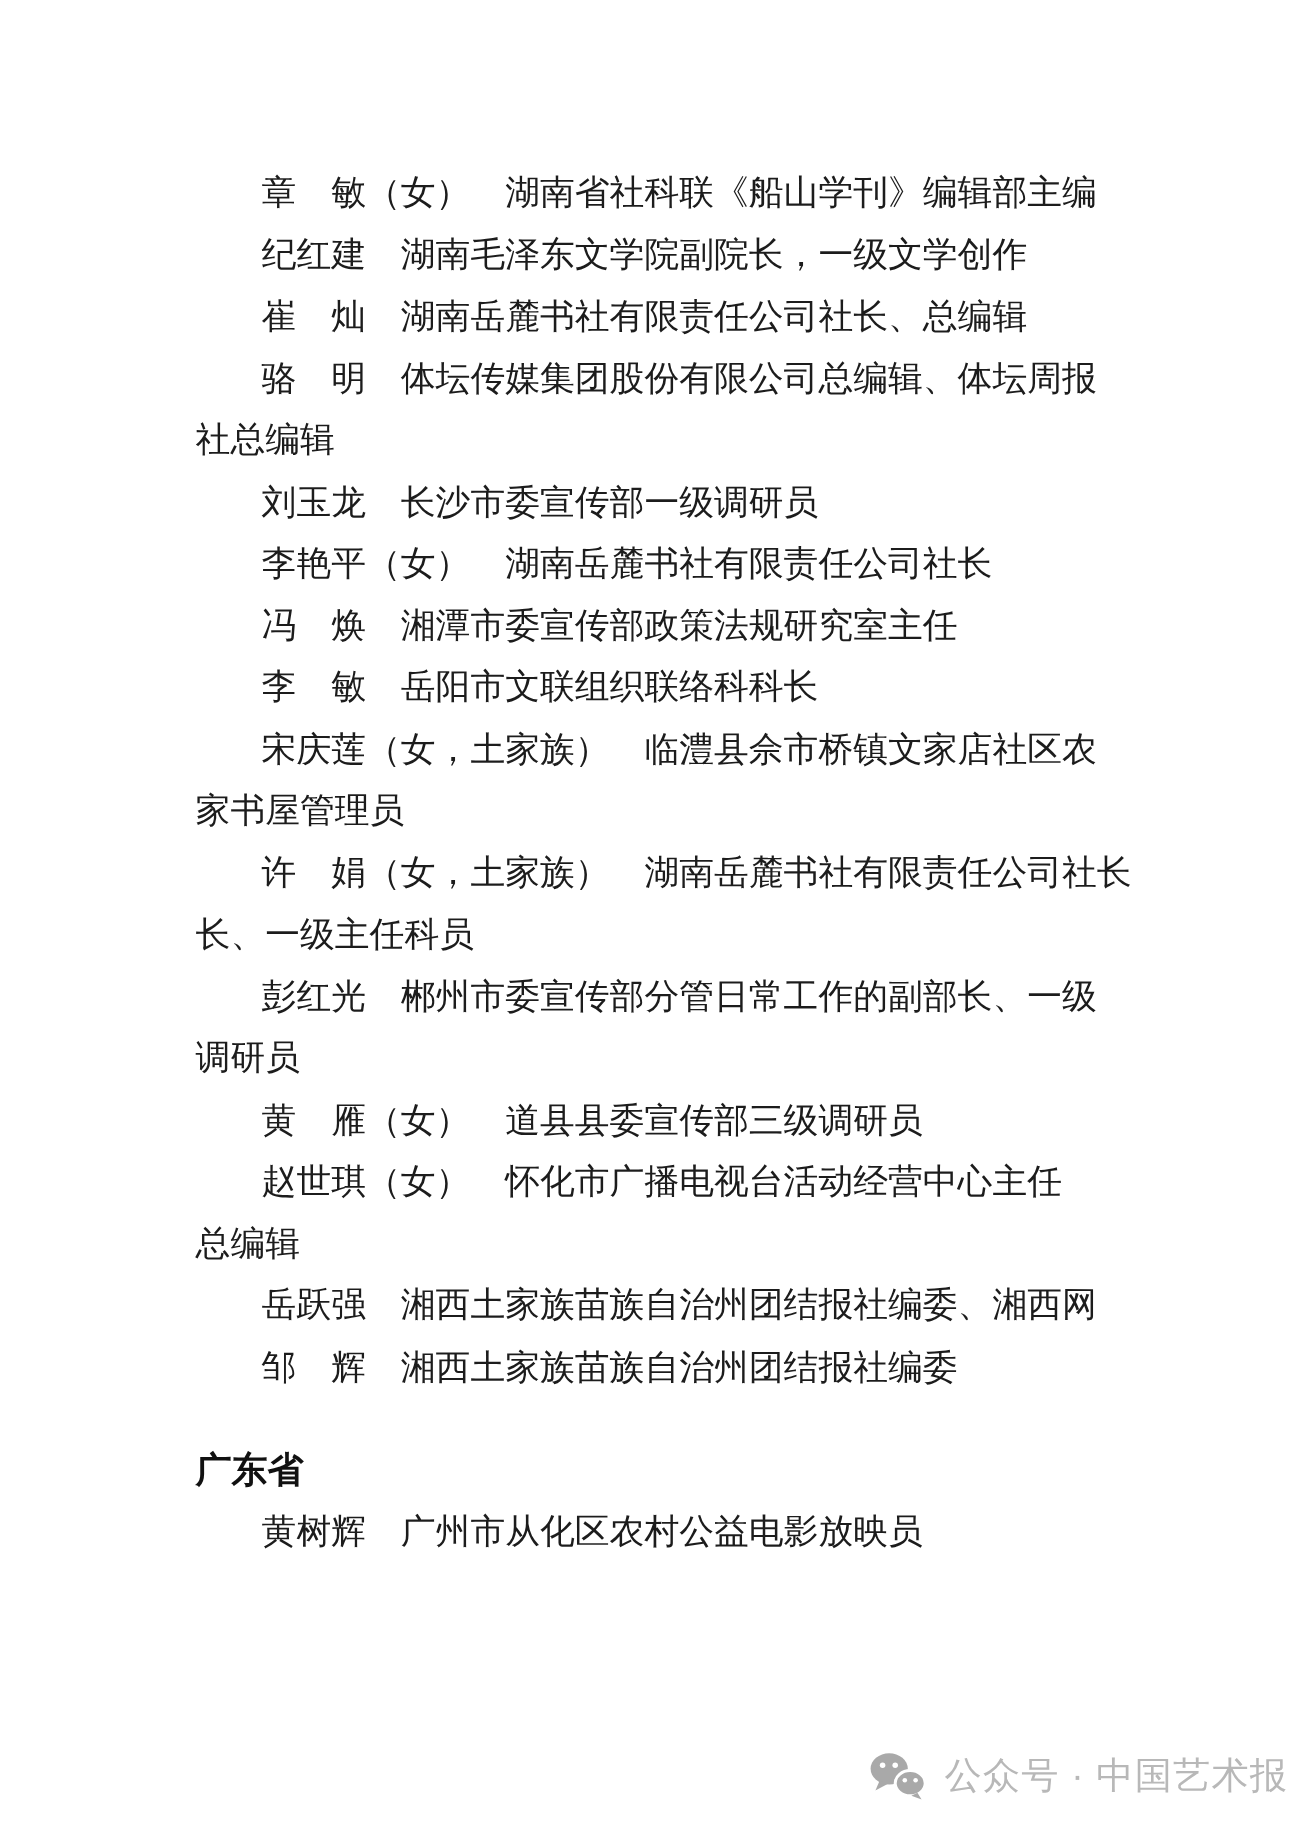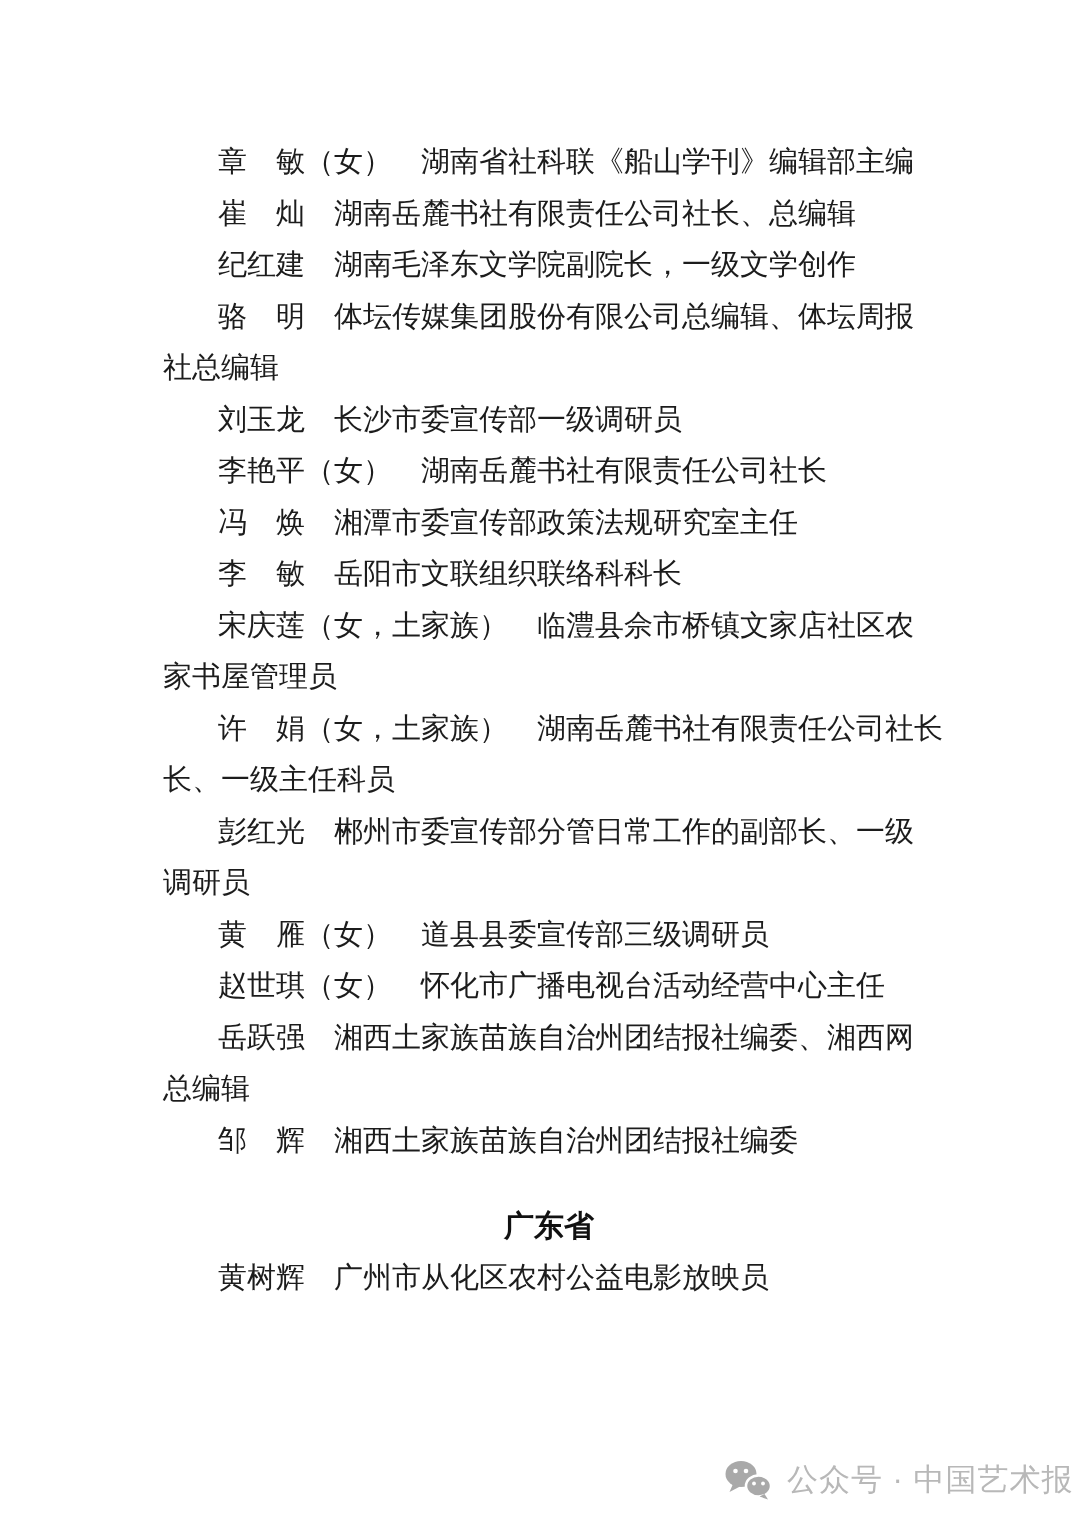--- a/index.html
+++ b/index.html
@@ -29,21 +29,21 @@
     white-space: pre;
     color: #1c1c1c;
   }
   .line.first {
     padding-left: 55px;
     font-family: Liberation Serif, serif;
   }
   .province-header {
     font-size: 30px;
     font-weight: bold;
-    text-align: center;
+    text-align: left;
     line-height: 51.5px;
     height: 51.5px;
     margin: 34px 0 0 0;
     color: #111;
   }
   .footer-page-number {
     position: absolute;
     top: 1392px;
     left: 0;
     width: 100%;
@@ -73,38 +73,38 @@
   }
 </style>
 </head>
 <body>
 
 <div class="page">
 
   <div class="content">
       <section>
         <div class="line first">章　敏（女）　湖南省社科联《船山学刊》编辑部主编</div>
+        <div class="line first">纪红建　湖南毛泽东文学院副院长，一级文学创作</div>
         <div class="line first">崔　灿　湖南岳麓书社有限责任公司社长、总编辑</div>
-        <div class="line first">纪红建　湖南毛泽东文学院副院长，一级文学创作</div>
         <div class="line first">骆　明　体坛传媒集团股份有限公司总编辑、体坛周报</div>
         <div class="line">社总编辑</div>
         <div class="line first">刘玉龙　长沙市委宣传部一级调研员</div>
         <div class="line first">李艳平（女）　湖南岳麓书社有限责任公司社长</div>
         <div class="line first">冯　焕　湘潭市委宣传部政策法规研究室主任</div>
         <div class="line first">李　敏　岳阳市文联组织联络科科长</div>
         <div class="line first">宋庆莲（女，土家族）　临澧县佘市桥镇文家店社区农</div>
         <div class="line">家书屋管理员</div>
         <div class="line first">许　娟（女，土家族）　湖南岳麓书社有限责任公司社长</div>
         <div class="line">长、一级主任科员</div>
         <div class="line first">彭红光　郴州市委宣传部分管日常工作的副部长、一级</div>
         <div class="line">调研员</div>
         <div class="line first">黄　雁（女）　道县县委宣传部三级调研员</div>
         <div class="line first">赵世琪（女）　怀化市广播电视台活动经营中心主任</div>
+        <div class="line">总编辑</div>
         <div class="line first">岳跃强　湘西土家族苗族自治州团结报社编委、湘西网</div>
-        <div class="line">总编辑</div>
         <div class="line first">邹　辉　湘西土家族苗族自治州团结报社编委</div>
       </section>
       <section>
         <h2 class="province-header">广东省</h2>
         <div class="line first">黄树辉　广州市从化区农村公益电影放映员</div>
       </section>
     </div>
 
   <div class="footer-page-number">23</div>
 

